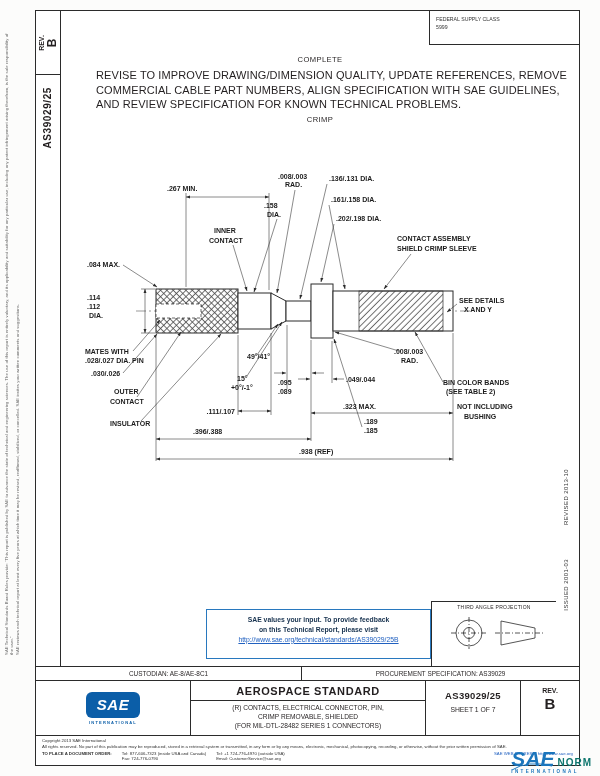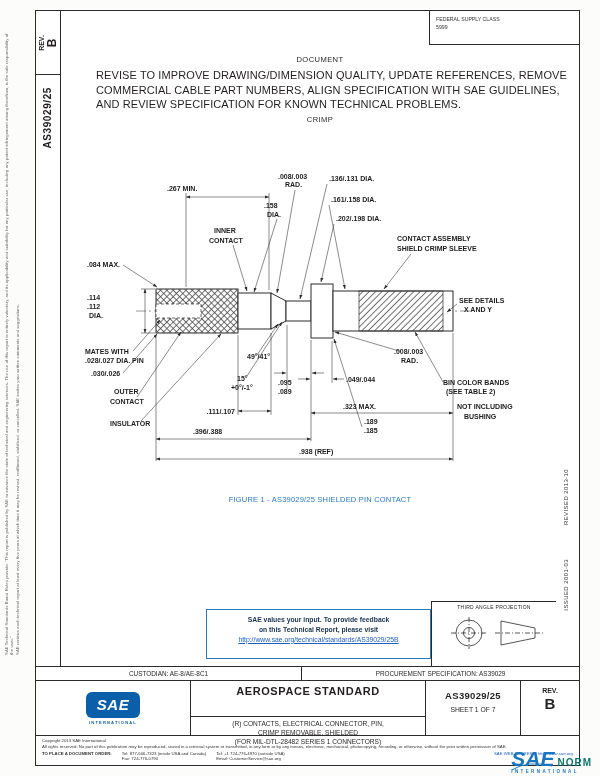--- a/index.html
+++ b/index.html
@@ -52,21 +52,21 @@
 
   .custodian-row { position:absolute; left:0; top:655px; width:100%; height:14px; border-top:1.4px solid #2b2b2b; display:flex; font-size:6.4px; }
   .cust-cell { width:49%; border-right:1.4px solid #2b2b2b; display:flex; align-items:center; justify-content:center; }
   .proc-cell { flex:1; display:flex; align-items:center; justify-content:center; }
 
   .title-block { position:absolute; left:0; top:669px; width:100%; height:55px; border-top:1.4px solid #2b2b2b; display:flex; }
   .tb-logo { width:155px; border-right:1.4px solid #2b2b2b; display:flex; flex-direction:column; align-items:center; justify-content:center; }
   .sae-logo { width:54px; height:26px; background:#0b5ea8; border-radius:6px; color:#fff; display:flex; align-items:center; justify-content:center; font-style:italic; font-weight:bold; font-size:15px; letter-spacing:0.5px; }
   .sae-sub { font-size:4px; color:#0b5ea8; letter-spacing:1.2px; margin-top:2px; font-weight:bold; }
   .tb-main { width:235px; border-right:1.4px solid #2b2b2b; text-align:center; }
-  .tb-type { font-size:11px; font-weight:bold; letter-spacing:0.6px; padding:4px 0 19px; border-bottom:1px solid #2b2b2b; }
+  .tb-type { font-size:11px; font-weight:bold; letter-spacing:0.6px; padding:4px 0 3px; border-bottom:1px solid #2b2b2b; }
   .tb-title { font-size:6.6px; line-height:1.35; padding-top:3px; }
   .tb-num { width:95px; border-right:1.4px solid #2b2b2b; text-align:center; padding-top:9px; }
   .tb-docnum { font-size:9.5px; font-weight:bold; letter-spacing:0.3px; }
   .tb-sheet { font-size:6.8px; margin-top:5px; }
   .tb-rev { flex:1; text-align:center; padding-top:6px; }
   .tb-revlabel { font-size:7px; font-weight:bold; }
   .tb-revval { font-size:15px; font-weight:bold; margin-top:1px; }
 
   .footer-block { position:absolute; left:0; top:724px; width:100%; height:30px; border-top:1.4px solid #2b2b2b; padding:2px 6px 0; font-size:4.3px; color:#333; line-height:1.3; }
   .fb-rights { max-width:520px; }
@@ -99,21 +99,21 @@
     </div>
     <div class="doc-strip">
       <span class="doc-number vtext">AS39029/25</span>
     </div>
 
     <div class="fsc-box">
       <div>FEDERAL SUPPLY CLASS</div>
       <div>5999</div>
     </div>
 
-    <div class="sec-title" id="rationale-title">DOCUMENT</div>
+    <div class="sec-title" id="rationale-title">COMPLETE</div>
     <div class="sec-body" id="rationale-body">REVISE TO IMPROVE DRAWING/DIMENSION QUALITY, UPDATE REFERENCES, REMOVE COMMERCIAL CABLE PART NUMBERS, ALIGN SPECIFICATION WITH SAE GUIDELINES, AND REVIEW SPECIFICATION FOR KNOWN TECHNICAL PROBLEMS.</div>
 
     <div class="sec-title" id="notice-title">CRIMP</div>
 
     <div class="dwg-wrap">
       <svg class="dwg" width="490" height="330" viewBox="0 0 490 330">
         <defs>
           <marker id="arr" viewBox="0 0 10 10" refX="9.5" refY="5" markerWidth="8" markerHeight="8" orient="auto-start-reverse">
             <path d="M0,1.6 L10,5 L0,8.4 z" fill="#2b2b2b"></path>
           </marker>
@@ -221,21 +221,20 @@
           <text x="262" y="246">.323 MAX.</text>
           <text x="376" y="246">NOT INCLUDING</text>
           <text x="383" y="256">BUSHING</text>
           <text x="283" y="261">.189</text>
           <text x="283" y="270">.185</text>
           <text x="218" y="291">.938 (REF)</text>
         </g>
       </svg>
     </div>
 
-    <div class="figure-caption">FIGURE 1 - AS39029/25 SHIELDED PIN CONTACT</div>
 
     <div class="vdate vtext" id="revised">REVISED 2013-10</div>
     <div class="vdate vtext" id="issued">ISSUED 2001-03</div>
 
     <div class="feedback-box">
       <div class="bold-line">SAE values your input. To provide feedback</div>
       <div class="bold-line">on this Technical Report, please visit</div>
       <div><a href="#">http://www.sae.org/technical/standards/AS39029/25B</a></div>
     </div>
 

